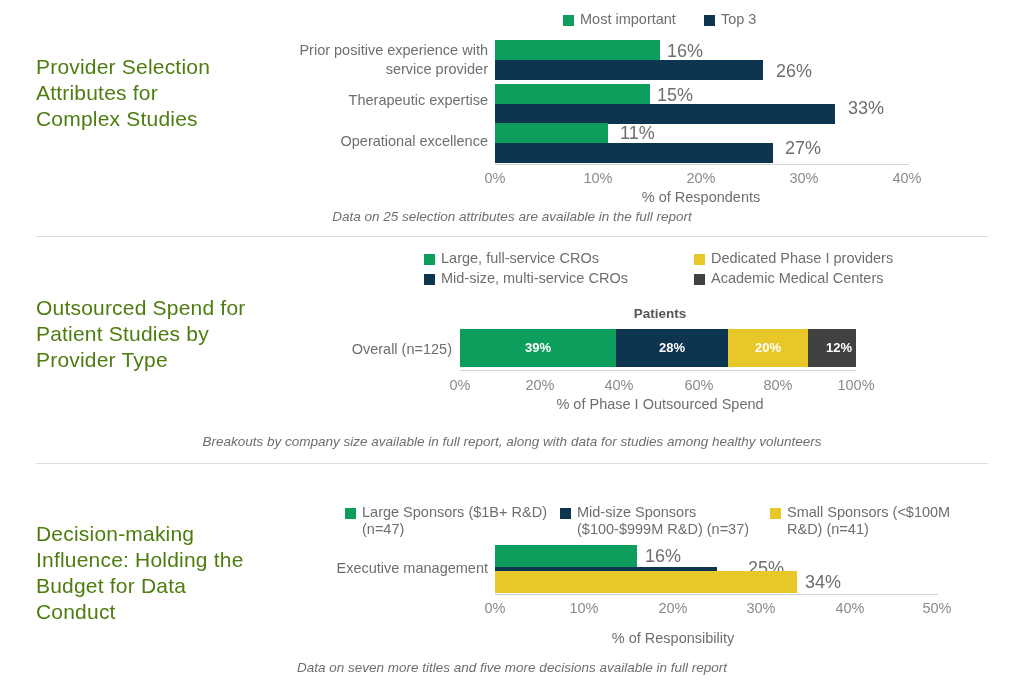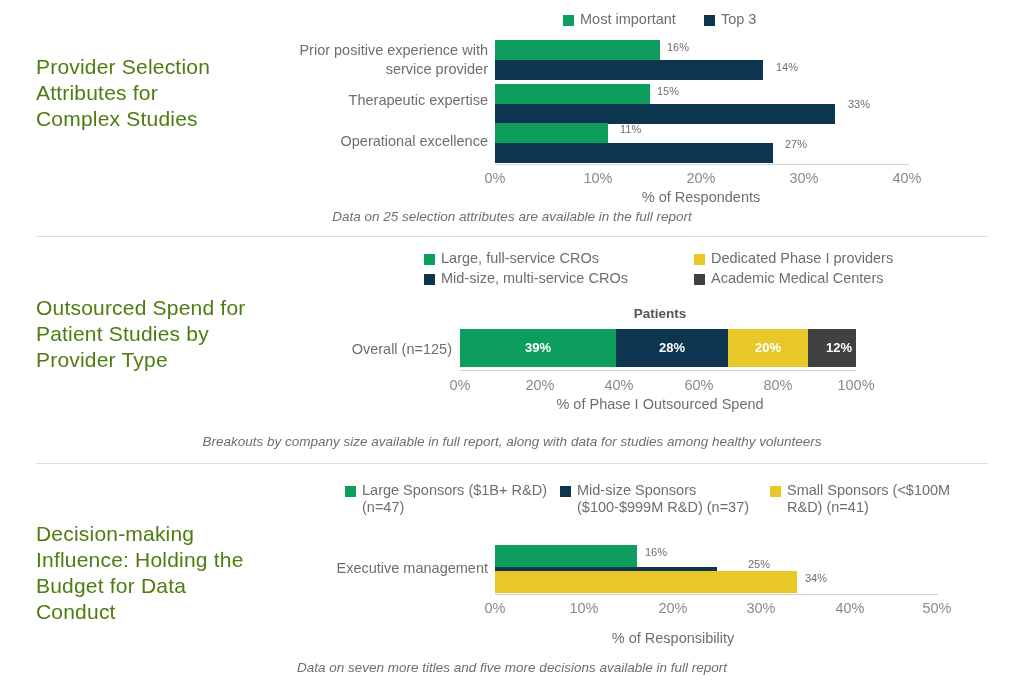--- a/index.html
+++ b/index.html
@@ -64,21 +64,21 @@
     position:absolute;
     font-size:14.5px;
     color:#6e6e6e;
     text-align:right;
     line-height:19px;
     white-space:pre-line;
   }
   .bar{position:absolute;}
   .bar-value{
     position:absolute;
-    font-size:11px;
+    font-size:18px;
     color:#6e6e6e;
     white-space:nowrap;
   }
   .seg-value{
     position:absolute;
     font-size:13px;
     color:#ffffff;
     font-weight:bold;
     text-align:center;
     white-space:nowrap;
@@ -113,21 +113,21 @@
 
   <div class="plot" style="left:0;top:0;">
 
     <div class="cat-label" style="left:290px;top:41px;width:198px;">Prior positive experience with service provider</div>
     <div class="cat-label" style="left:290px;top:91px;width:198px;">Therapeutic expertise</div>
     <div class="cat-label" style="left:290px;top:132px;width:198px;">Operational excellence</div>
 
     <div class="bar" style="left:495px;top:40px;width:165px;height:20px;background:#0d9e5e;"></div>
     <div class="bar-value" style="left:667px;top:41px;">16%</div>
     <div class="bar" style="left:495px;top:60px;width:268px;height:20px;background:#0d3550;"></div>
-    <div class="bar-value" style="left:776px;top:61px;">14%</div>
+    <div class="bar-value" style="left:776px;top:61px;">26%</div>
 
     <div class="bar" style="left:495px;top:84px;width:155px;height:20px;background:#0d9e5e;"></div>
     <div class="bar-value" style="left:657px;top:85px;">15%</div>
     <div class="bar" style="left:495px;top:104px;width:340px;height:20px;background:#0d3550;"></div>
     <div class="bar-value" style="left:848px;top:98px;">33%</div>
 
     <div class="bar" style="left:495px;top:123px;width:113px;height:20px;background:#0d9e5e;"></div>
     <div class="bar-value" style="left:620px;top:123px;">11%</div>
     <div class="bar" style="left:495px;top:143px;width:278px;height:20px;background:#0d3550;"></div>
     <div class="bar-value" style="left:785px;top:138px;">27%</div>
@@ -206,21 +206,21 @@
   </div>
 
   <div class="footnote" style="top:434px;">Breakouts by company size available in full report, along with data for studies among healthy volunteers</div>
 </div>
 
 <div class="divider" style="top:463px;"></div>
 
 <div class="section">
 
   <div class="legend" style="left:345px;top:482px;width:640px;">
-    <div style="display:flex;">
+    <div style="display:flex;margin-top:22px;">
       <div class="legend-row" style="width:215px;">
         <span class="swatch" style="background:#0d9e5e;"></span>
         <span class="legend-label">Large Sponsors ($1B+ R&amp;D) (n=47)</span>
       </div>
       <div class="legend-row" style="width:210px;">
         <span class="swatch" style="background:#0d3550;"></span>
         <span class="legend-label">Mid-size Sponsors ($100-$999M R&amp;D) (n=37)</span>
       </div>
       <div class="legend-row" style="width:190px;">
         <span class="swatch" style="background:#e8c828;"></span>

